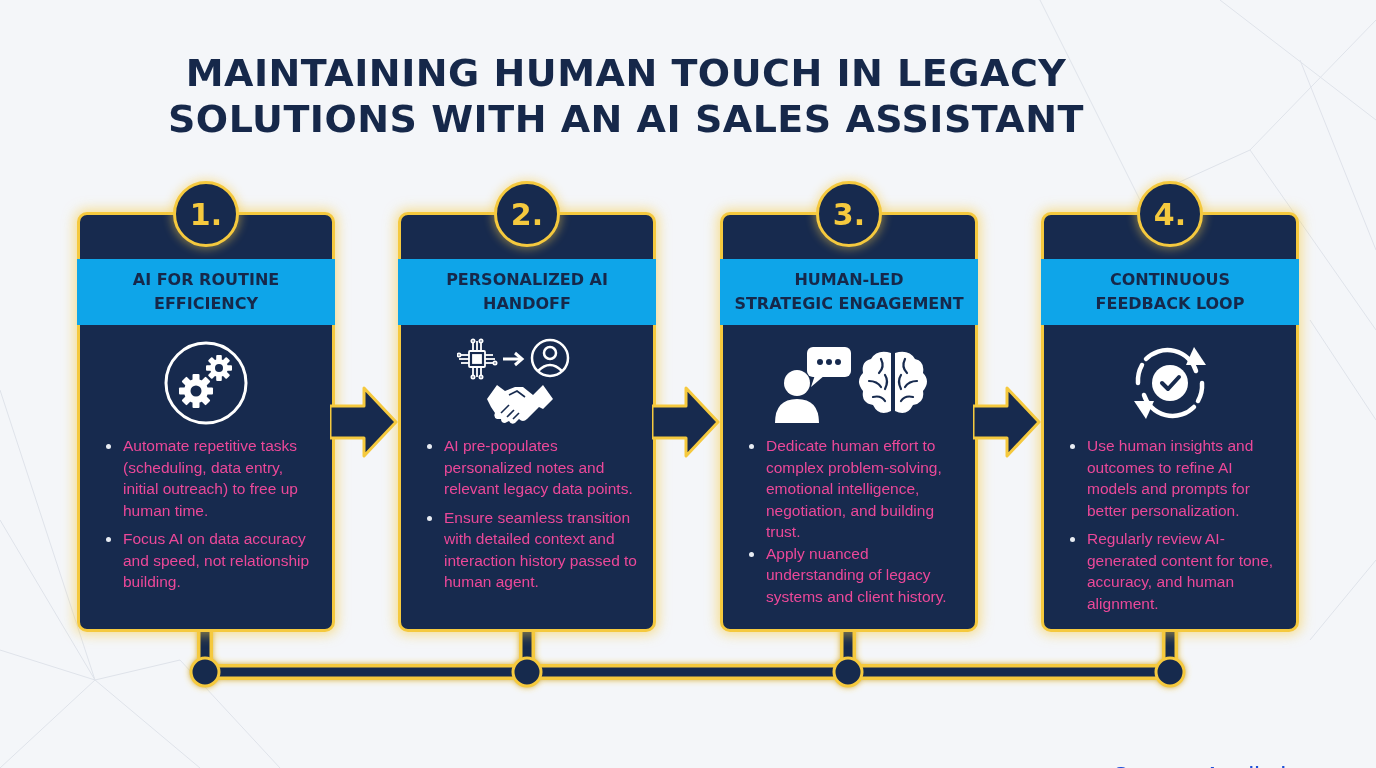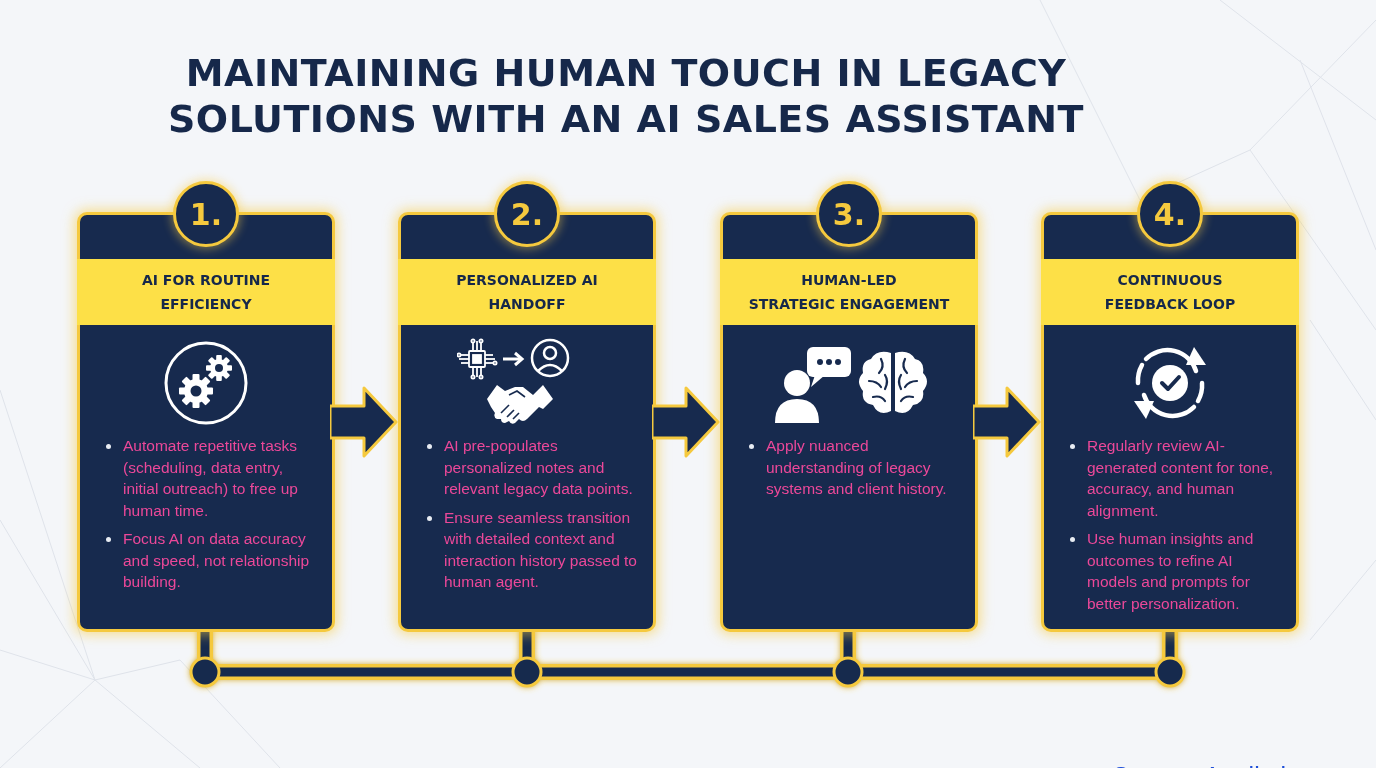--- a/index.html
+++ b/index.html
@@ -30,23 +30,23 @@
     position: absolute; left: 50%; top: -34px; transform: translateX(-50%);
     width: 66px; height: 66px; border-radius: 50%;
     background: #172a4e; border: 3px solid #f5c93e;
     color: #f5c93e; font-family: "DejaVu Sans", sans-serif;
     font-size: 30px; font-weight: bold;
     display: flex; align-items: center; justify-content: center;
     box-shadow: 0 0 10px 2px rgba(248,204,70,0.45);
   }
   .band {
     position: absolute; left: -3px; right: -3px; top: 44px; height: 66px;
-    background: #fde047;
+    background: #0ea5e9;
     color: #16284a; font-family: "DejaVu Sans", sans-serif;
-    font-size: 14px; font-weight: bold; line-height: 24px;
+    font-size: 16px; font-weight: bold; line-height: 24px;
     text-align: center; display: flex; flex-direction: column;
     align-items: center; justify-content: center;
   }
   .icon-area {
     position: absolute; left: 0; right: 0; top: 122px; height: 92px;
     display: flex; align-items: center; justify-content: center;
   }
   .bullets {
     position: absolute; left: 26px; right: 14px; top: 220px;
     list-style: none; color: #ec4899;
@@ -243,20 +243,21 @@
           <path d="M104 60 Q112 58 116 64"></path>
         <path d="M116 38 Q120 44 116 52"></path>
         <path d="M136 22 Q132 30 138 36"></path>
           <path d="M148 44 Q140 44 136 50"></path>
           <path d="M144 60 Q136 58 132 64"></path>
         <path d="M132 38 Q128 44 132 52"></path>
       </g>
     </svg>
   </div>
   <ul class="bullets">
+    <li style="margin-bottom:0;">Dedicate human effort to complex problem-solving, emotional intelligence, negotiation, and building trust.</li>
     <li>Apply nuanced understanding of legacy systems and client history.</li>
   </ul>
 </div>
 
 <div class="card" style="left:1041px;">
   <div class="badge">4.</div>
   <div class="band">
     <span>CONTINUOUS</span>
     <span>FEEDBACK LOOP</span>
   </div>
@@ -270,22 +271,22 @@
       </g>
       <g fill="#fff">
         <polygon points="70,10 82,28 62,28"></polygon>
         <polygon points="22,82 10,64 30,64"></polygon>
         <circle cx="46" cy="46" r="18"></circle>
       </g>
       <polyline points="38,46 44,52 55,40" stroke="#172a4e" stroke-width="4" fill="none" stroke-linecap="round" stroke-linejoin="round"></polyline>
     </svg>
   </div>
   <ul class="bullets">
+    <li>Use human insights and outcomes to refine AI models and prompts for better personalization.</li>
     <li>Regularly review AI-generated content for tone, accuracy, and human alignment.</li>
-    <li>Use human insights and outcomes to refine AI models and prompts for better personalization.</li>
   </ul>
 </div>
 
 <svg class="arrow" style="left:330px;" width="72" height="80" viewBox="0 0 72 80">
   <path d="M0 24 L34 24 L34 6 L66 40 L34 74 L34 56 L0 56 Z" fill="#172a4e" stroke="#f5c93e" stroke-width="3" stroke-linejoin="round"></path>
 </svg>
 <svg class="arrow" style="left:652px;" width="72" height="80" viewBox="0 0 72 80">
   <path d="M0 24 L34 24 L34 6 L66 40 L34 74 L34 56 L0 56 Z" fill="#172a4e" stroke="#f5c93e" stroke-width="3" stroke-linejoin="round"></path>
 </svg>
 <svg class="arrow" style="left:973px;" width="72" height="80" viewBox="0 0 72 80">

